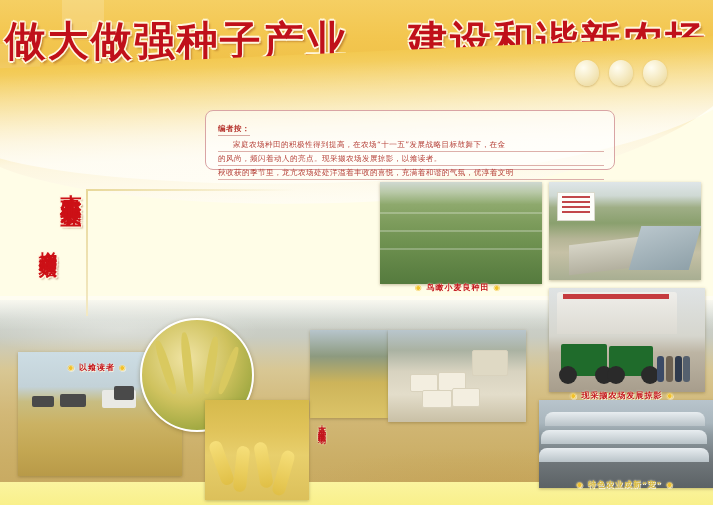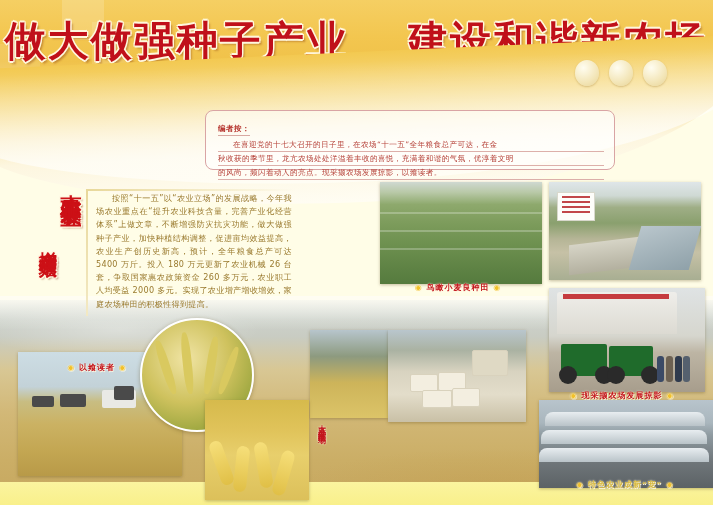--- a/index.html
+++ b/index.html
@@ -251,34 +251,31 @@
   <div class="swoosh2"></div>
   <div class="pearls">
     <div class="pearl p1"></div>
       <div class="pearl p2"></div>
       <div class="pearl p3"></div>
   </div>
 
   <div class="note">
     <div class="note-title">编者按：</div>
     <div class="note-body">
-      <span class="first">在喜迎党的十七大召开的日子里，在农场“十一五”全年粮食总产可达，在金</span>
+      <span class="first">家庭农场种田的积极性得到提高，在农场“十一五”发展战略目标鼓舞下，在金</span>
+      <span>的风尚，频闪着动人的亮点。现采撷农场发展掠影，以飨读者。</span>
       <span>秋收获的季节里，龙亢农场处处洋溢着丰收的喜悦，充满着和谐的气氛，优淳着文明</span>
-      <span>的风尚，频闪着动人的亮点。现采撷农场发展掠影，以飨读者。</span>
     </div>
   </div>
 
   <div class="vtitle main">惠农政策促农业</div>
   <div class="vtitle sub">增产增收增效</div>
 
   <div class="article-rule"></div>
   <div class="article-rule2"></div>
-  <div class="article">
-    <div class="ind">按照“十一五”以“农业立场”的发展战略，今年我场农业重点在“提升农业科技含量，完善产业化经营体系”上做文章，不断增强防灾抗灾功能，做大做强种子产业，加快种植结构调整，促进亩均效益提高，农业生产创历史新高，预计，全年粮食总产可达 5400 万斤。投入 180 万元更新了农业机械 26 台套，争取国家惠农政策资金 260 多万元，农业职工人均受益 2000 多元。实现了农业增产增收增效，家庭农场种田的积极性得到提高。</div>
-  </div>
 
   <div class="photo p-wheat">
     <div class="img">
       <div class="stripe" style="top:30px"></div>
       <div class="stripe" style="top:48px"></div>
       <div class="stripe" style="top:66px"></div>
     </div>
   </div>
   <div class="cap" style="left:380px;top:282px;width:156px;">
     <span class="dot">◉</span>

